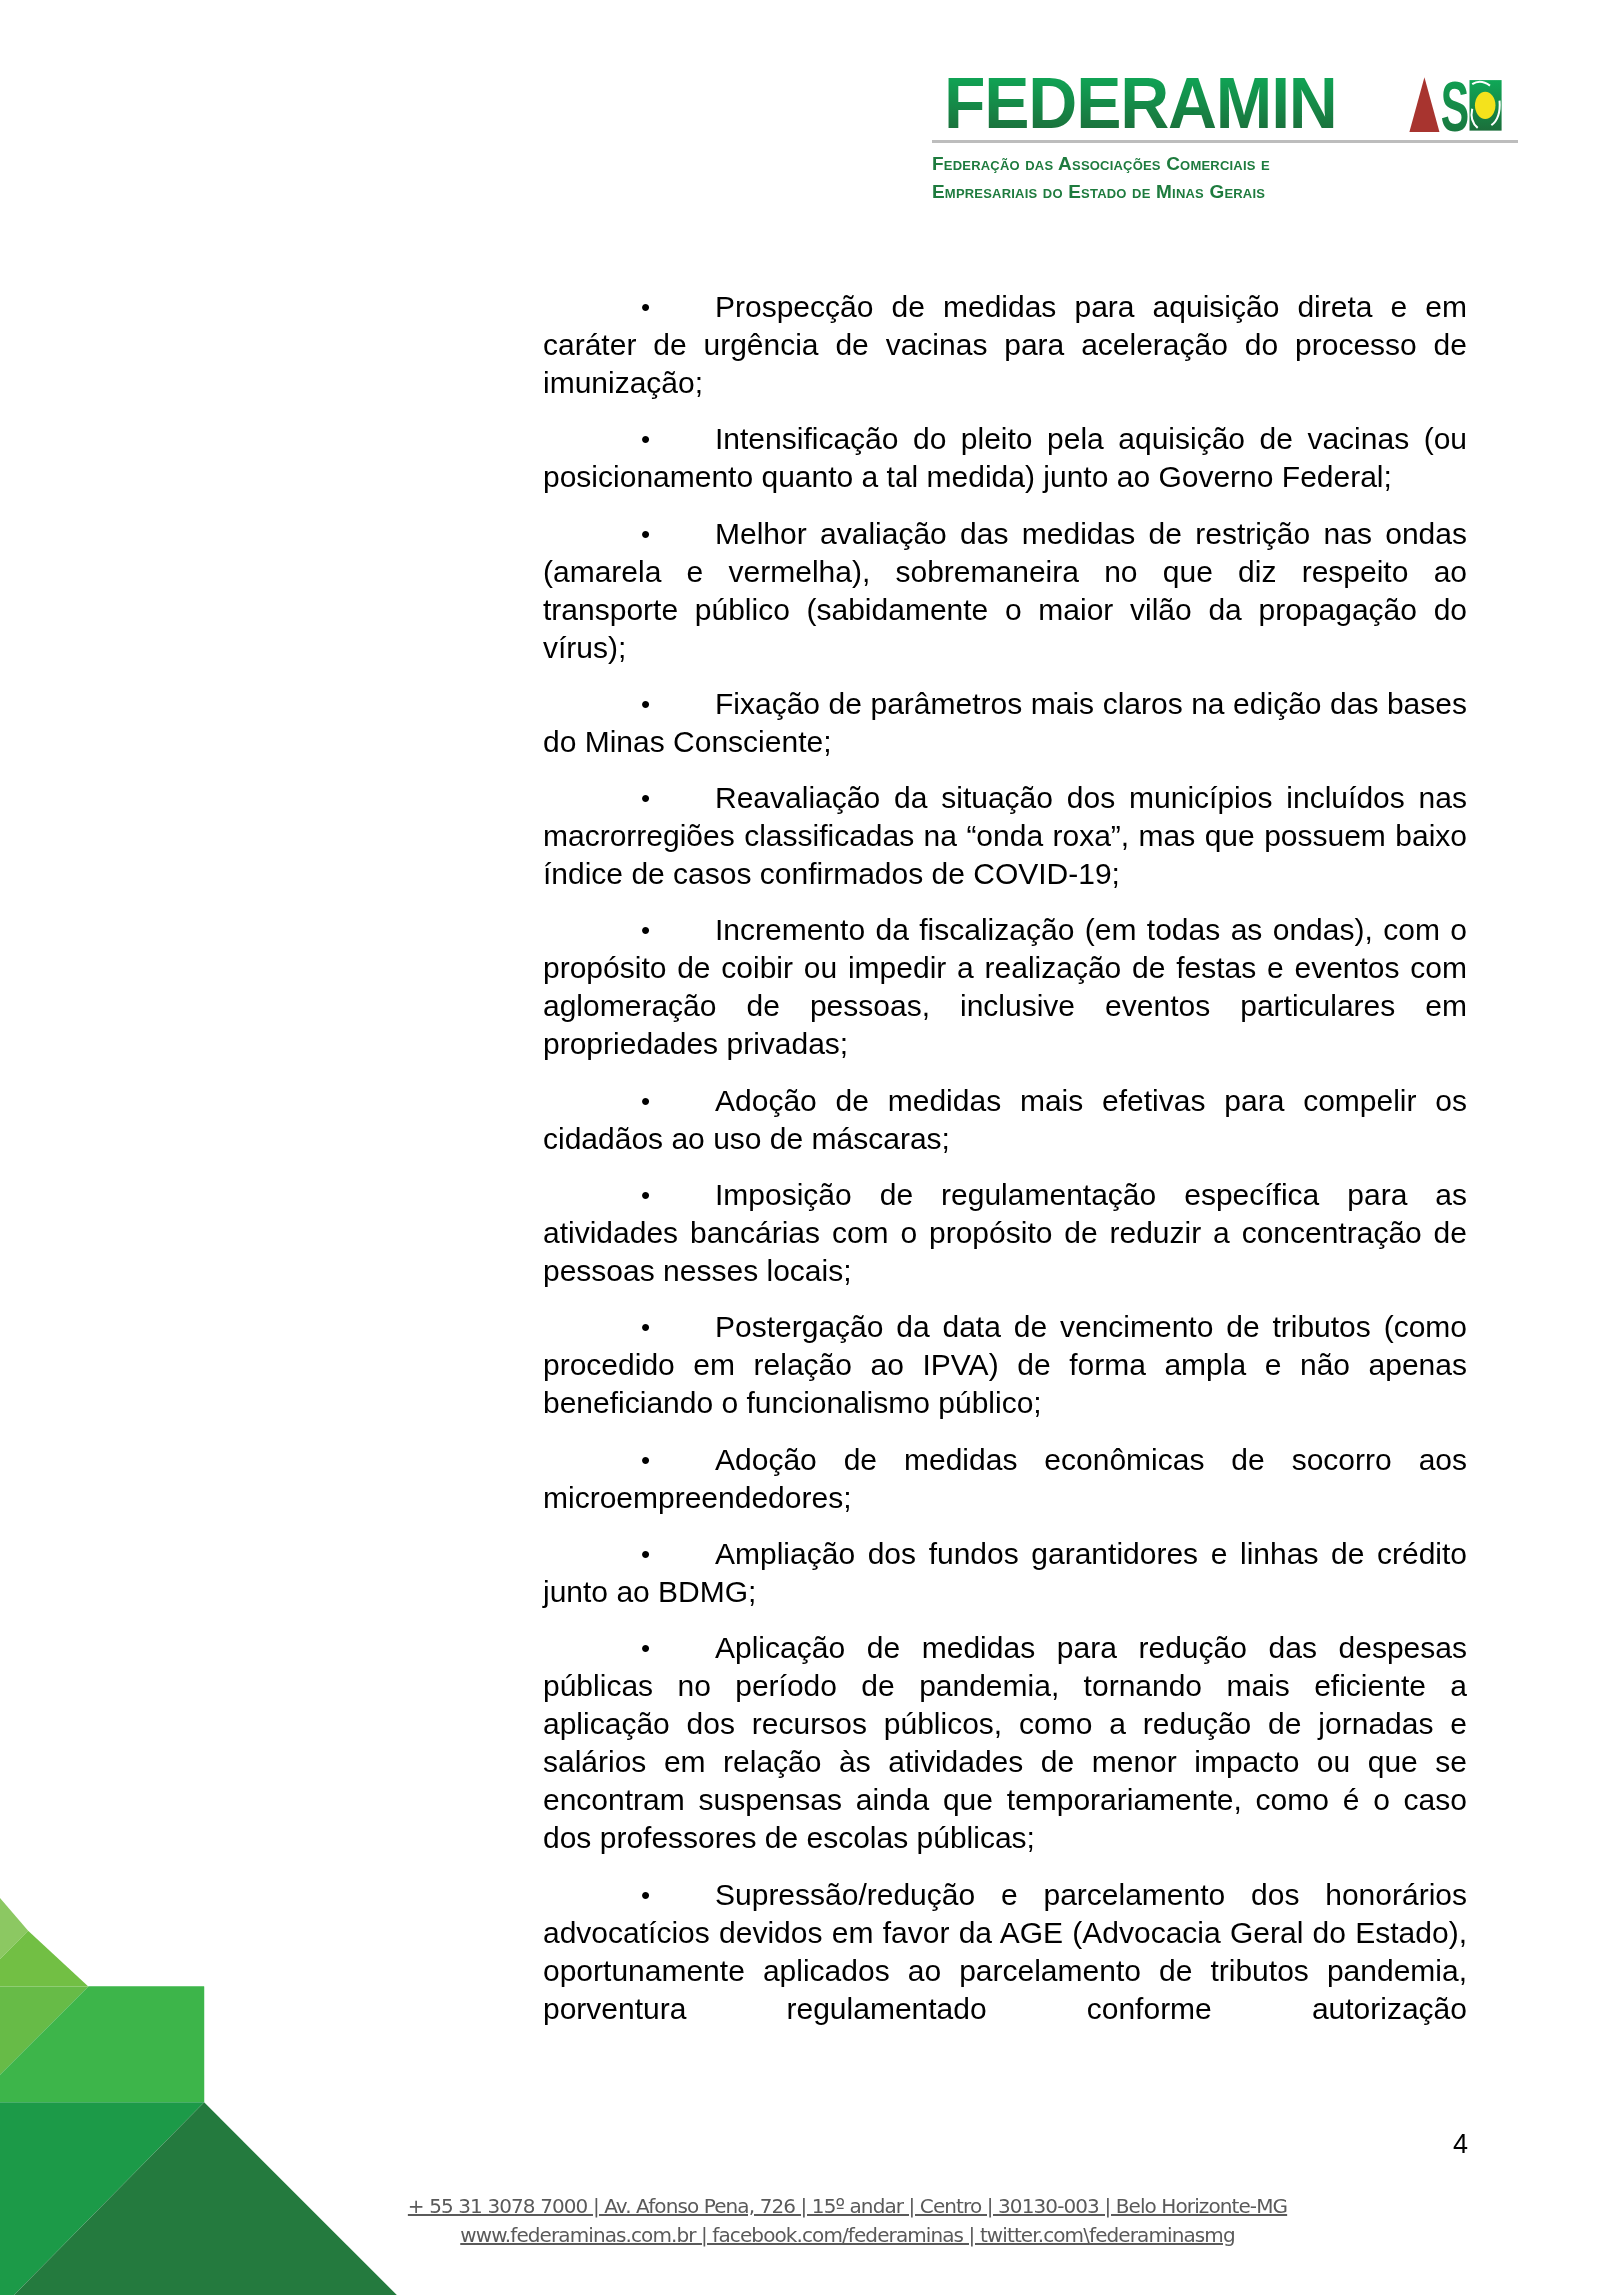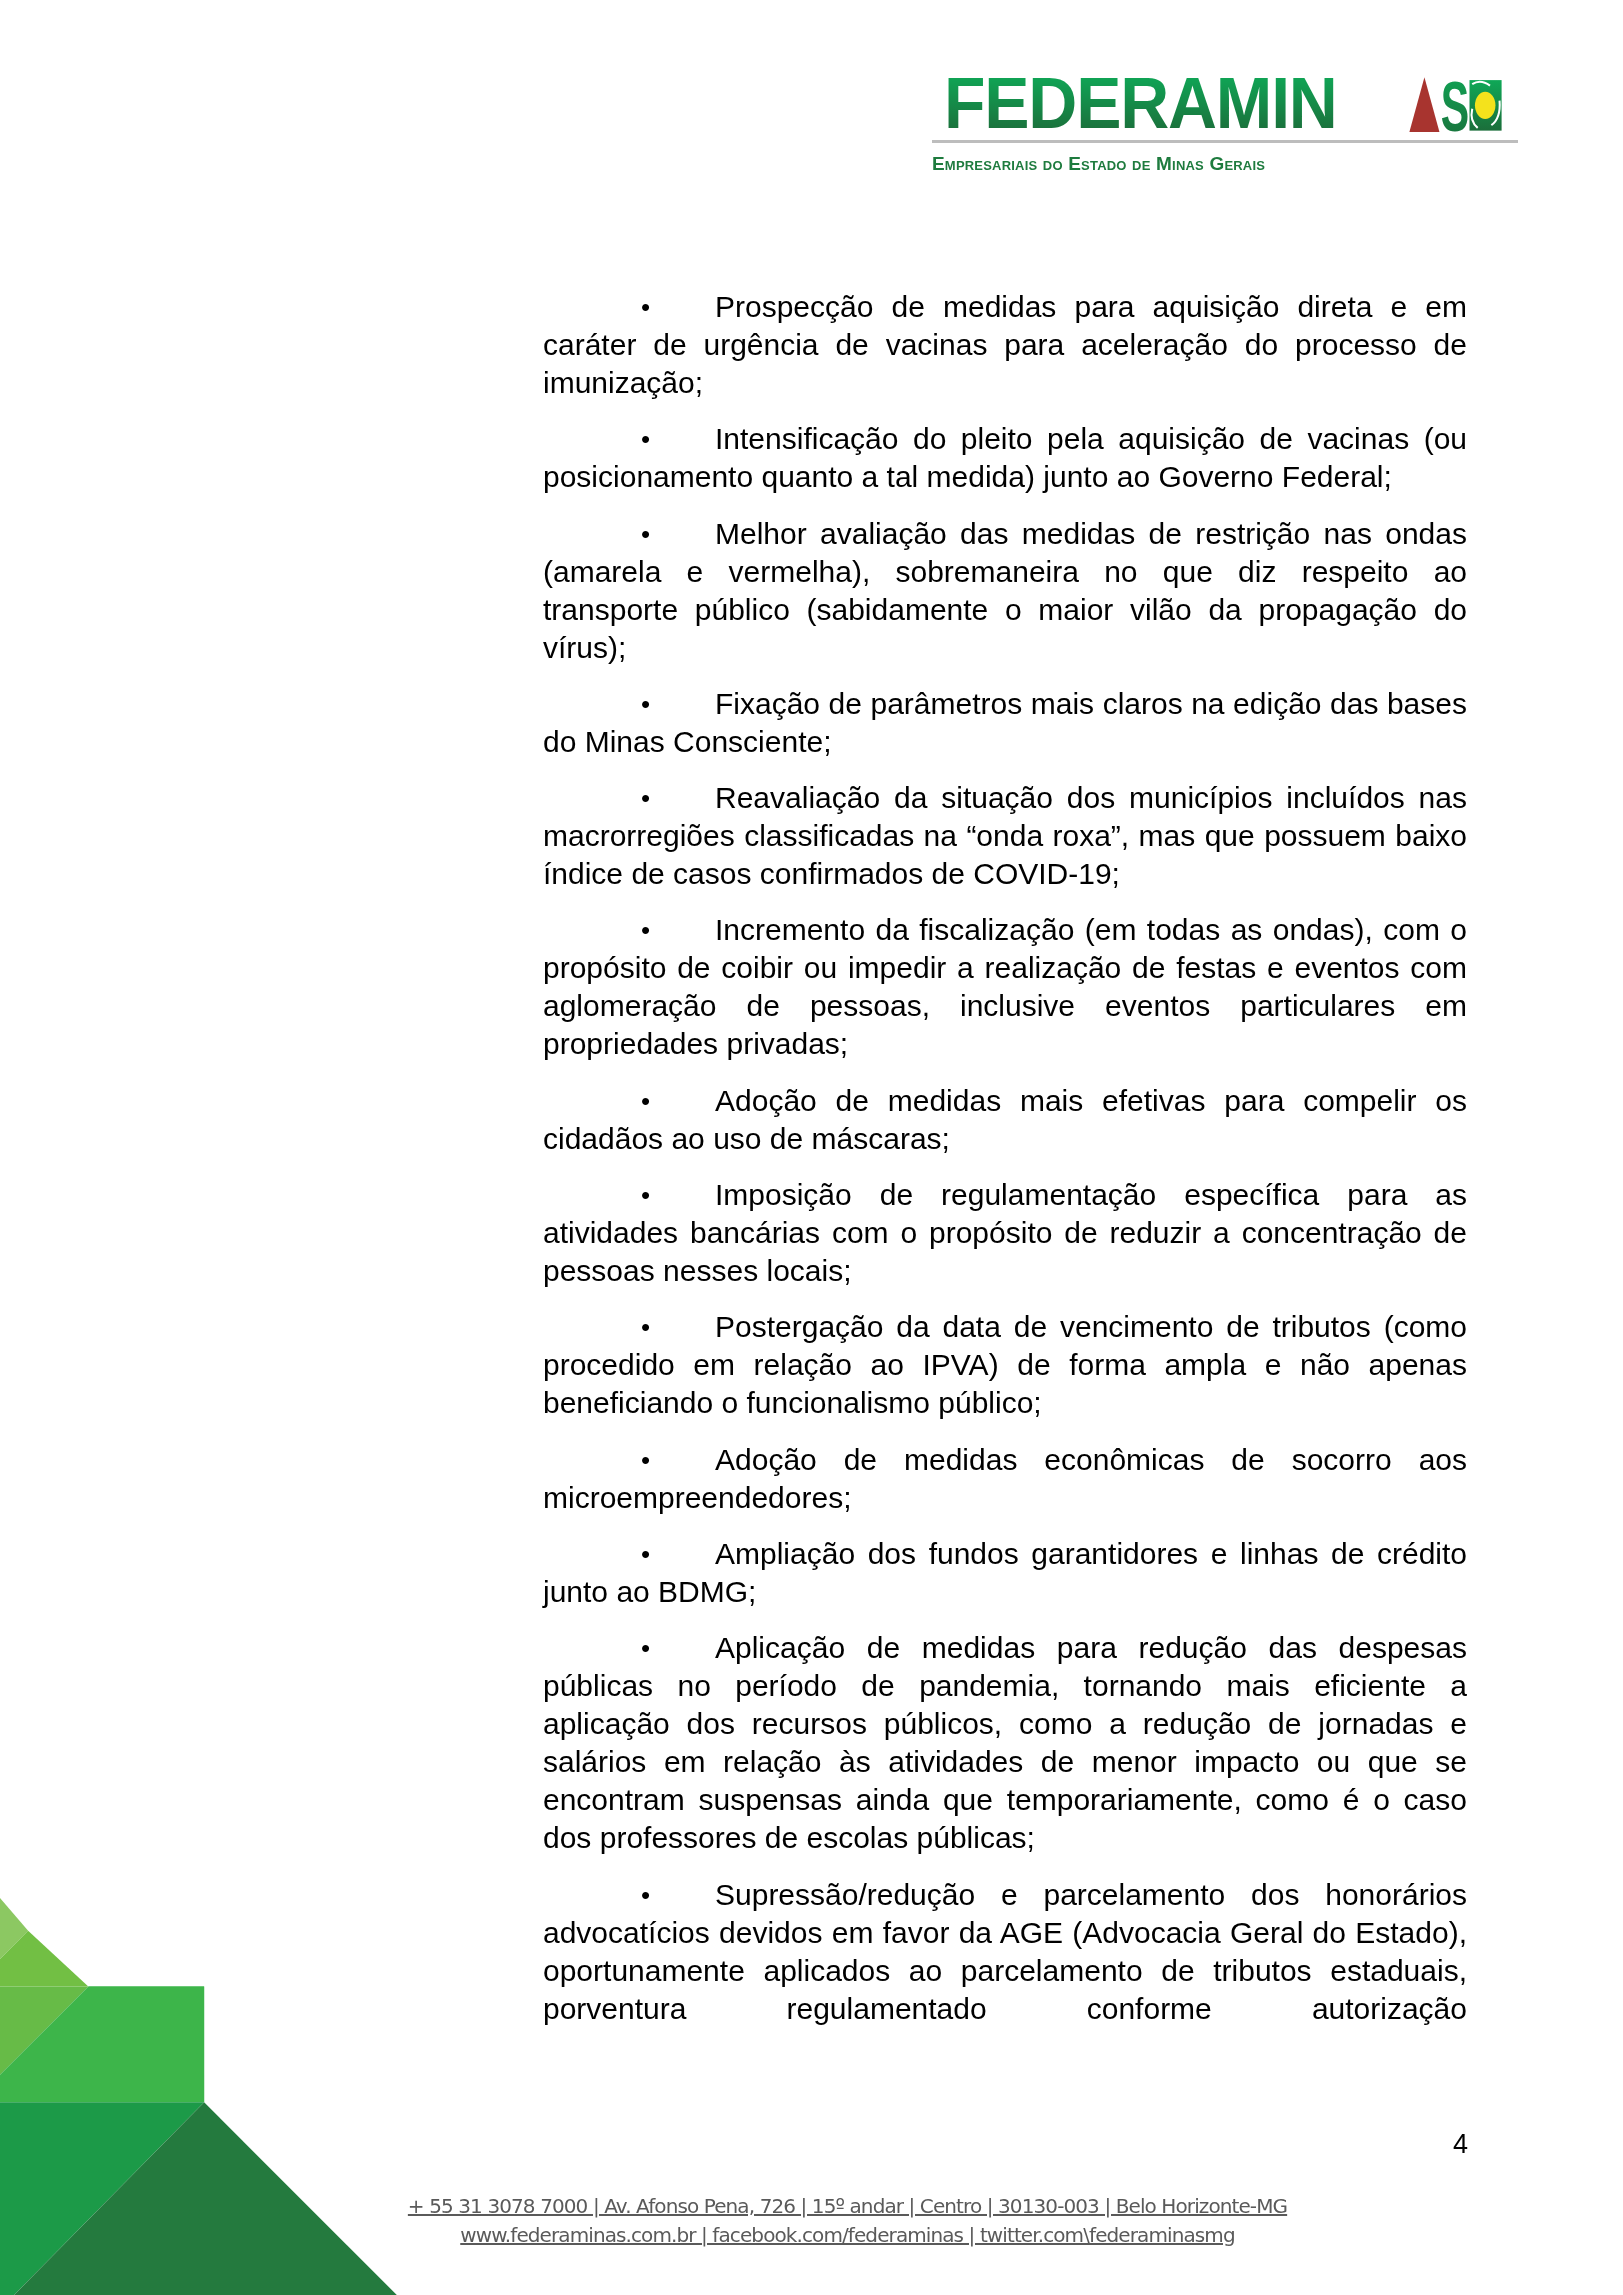--- a/index.html
+++ b/index.html
@@ -53,38 +53,39 @@
     <text x="46" y="80" font-family="Liberation Sans, sans-serif" font-weight="bold" font-size="104" fill="url(#gg)" transform="scale(0.6,1)" style="transform-origin:46px 80px">S</text>
 
     <rect x="88" y="6" width="47" height="74" fill="url(#gg)"></rect>
     <ellipse cx="111" cy="43" rx="15" ry="20" fill="#f4e21c"></ellipse>
     <path d="M92 12 Q104 4 118 14" stroke="#fff" stroke-width="3" fill="none"></path>
     <path d="M132 36 Q134 62 120 72" stroke="#fff" stroke-width="3" fill="none"></path>
     <path d="M100 76 Q88 66 92 48" stroke="#fff" stroke-width="3" fill="none"></path>
   </svg>
   <div class="logo-rule"></div>
   <div class="logo-sub">
+    <div>Federação das Associações Comerciais e</div>
     <div>Empresariais do Estado de Minas Gerais</div>
   </div>
 </div>
 
 <div class="content">
   <p class="item"><span class="bullet">•</span><span>Prospecção de medidas para aquisição direta e em caráter de urgência de vacinas para aceleração do processo de imunização;</span></p>
   <p class="item"><span class="bullet">•</span><span>Intensificação do pleito pela aquisição de vacinas (ou posicionamento quanto a tal medida) junto ao Governo Federal;</span></p>
   <p class="item"><span class="bullet">•</span><span>Melhor avaliação das medidas de restrição nas ondas (amarela e vermelha), sobremaneira no que diz respeito ao transporte público (sabidamente o maior vilão da propagação do vírus);</span></p>
   <p class="item"><span class="bullet">•</span><span>Fixação de parâmetros mais claros na edição das bases do Minas Consciente;</span></p>
   <p class="item"><span class="bullet">•</span><span>Reavaliação da situação dos municípios incluídos nas macrorregiões classificadas na “onda roxa”, mas que possuem baixo índice de casos confirmados de COVID-19;</span></p>
   <p class="item"><span class="bullet">•</span><span>Incremento da fiscalização (em todas as ondas), com o propósito de coibir ou impedir a realização de festas e eventos com aglomeração de pessoas, inclusive eventos particulares em propriedades privadas;</span></p>
   <p class="item"><span class="bullet">•</span><span>Adoção de medidas mais efetivas para compelir os cidadãos ao uso de máscaras;</span></p>
   <p class="item"><span class="bullet">•</span><span>Imposição de regulamentação específica para as atividades bancárias com o propósito de reduzir a concentração de pessoas nesses locais;</span></p>
   <p class="item"><span class="bullet">•</span><span>Postergação da data de vencimento de tributos (como procedido em relação ao IPVA) de forma ampla e não apenas beneficiando o funcionalismo público;</span></p>
   <p class="item"><span class="bullet">•</span><span>Adoção de medidas econômicas de socorro aos microempreendedores;</span></p>
   <p class="item"><span class="bullet">•</span><span>Ampliação dos fundos garantidores e linhas de crédito junto ao BDMG;</span></p>
   <p class="item"><span class="bullet">•</span><span>Aplicação de medidas para redução das despesas públicas no período de pandemia, tornando mais eficiente a aplicação dos recursos públicos, como a redução de jornadas e salários em relação às atividades de menor impacto ou que se encontram suspensas ainda que temporariamente, como é o caso dos professores de escolas públicas;</span></p>
-  <p class="item" style="text-align-last: justify;"><span class="bullet">•</span><span>Supressão/redução e parcelamento dos honorários advocatícios devidos em favor da AGE (Advocacia Geral do Estado), oportunamente aplicados ao parcelamento de tributos estaduais, porventura regulamentado conforme autorização</span></p>
+  <p class="item" style="text-align-last: justify;"><span class="bullet">•</span><span>Supressão/redução e parcelamento dos honorários advocatícios devidos em favor da AGE (Advocacia Geral do Estado), oportunamente aplicados ao parcelamento de tributos pandemia, porventura regulamentado conforme autorização</span></p>
 </div>
 
 <div class="page-number">4</div>
 
 <svg class="decor" viewBox="0 2880 700 628" preserveAspectRatio="none">
 
   <polygon points="0,2900 0,2993 43,2950" fill="#8cc862"></polygon>
   <polygon points="0,2993 43,2950 135,3035 0,3035" fill="#72bf44"></polygon>
   <polygon points="0,3035 135,3035 0,3170" fill="#67bb47"></polygon>
   <polygon points="0,3170 135,3035 312,3035 312,3212 0,3212" fill="#3db54a"></polygon>

